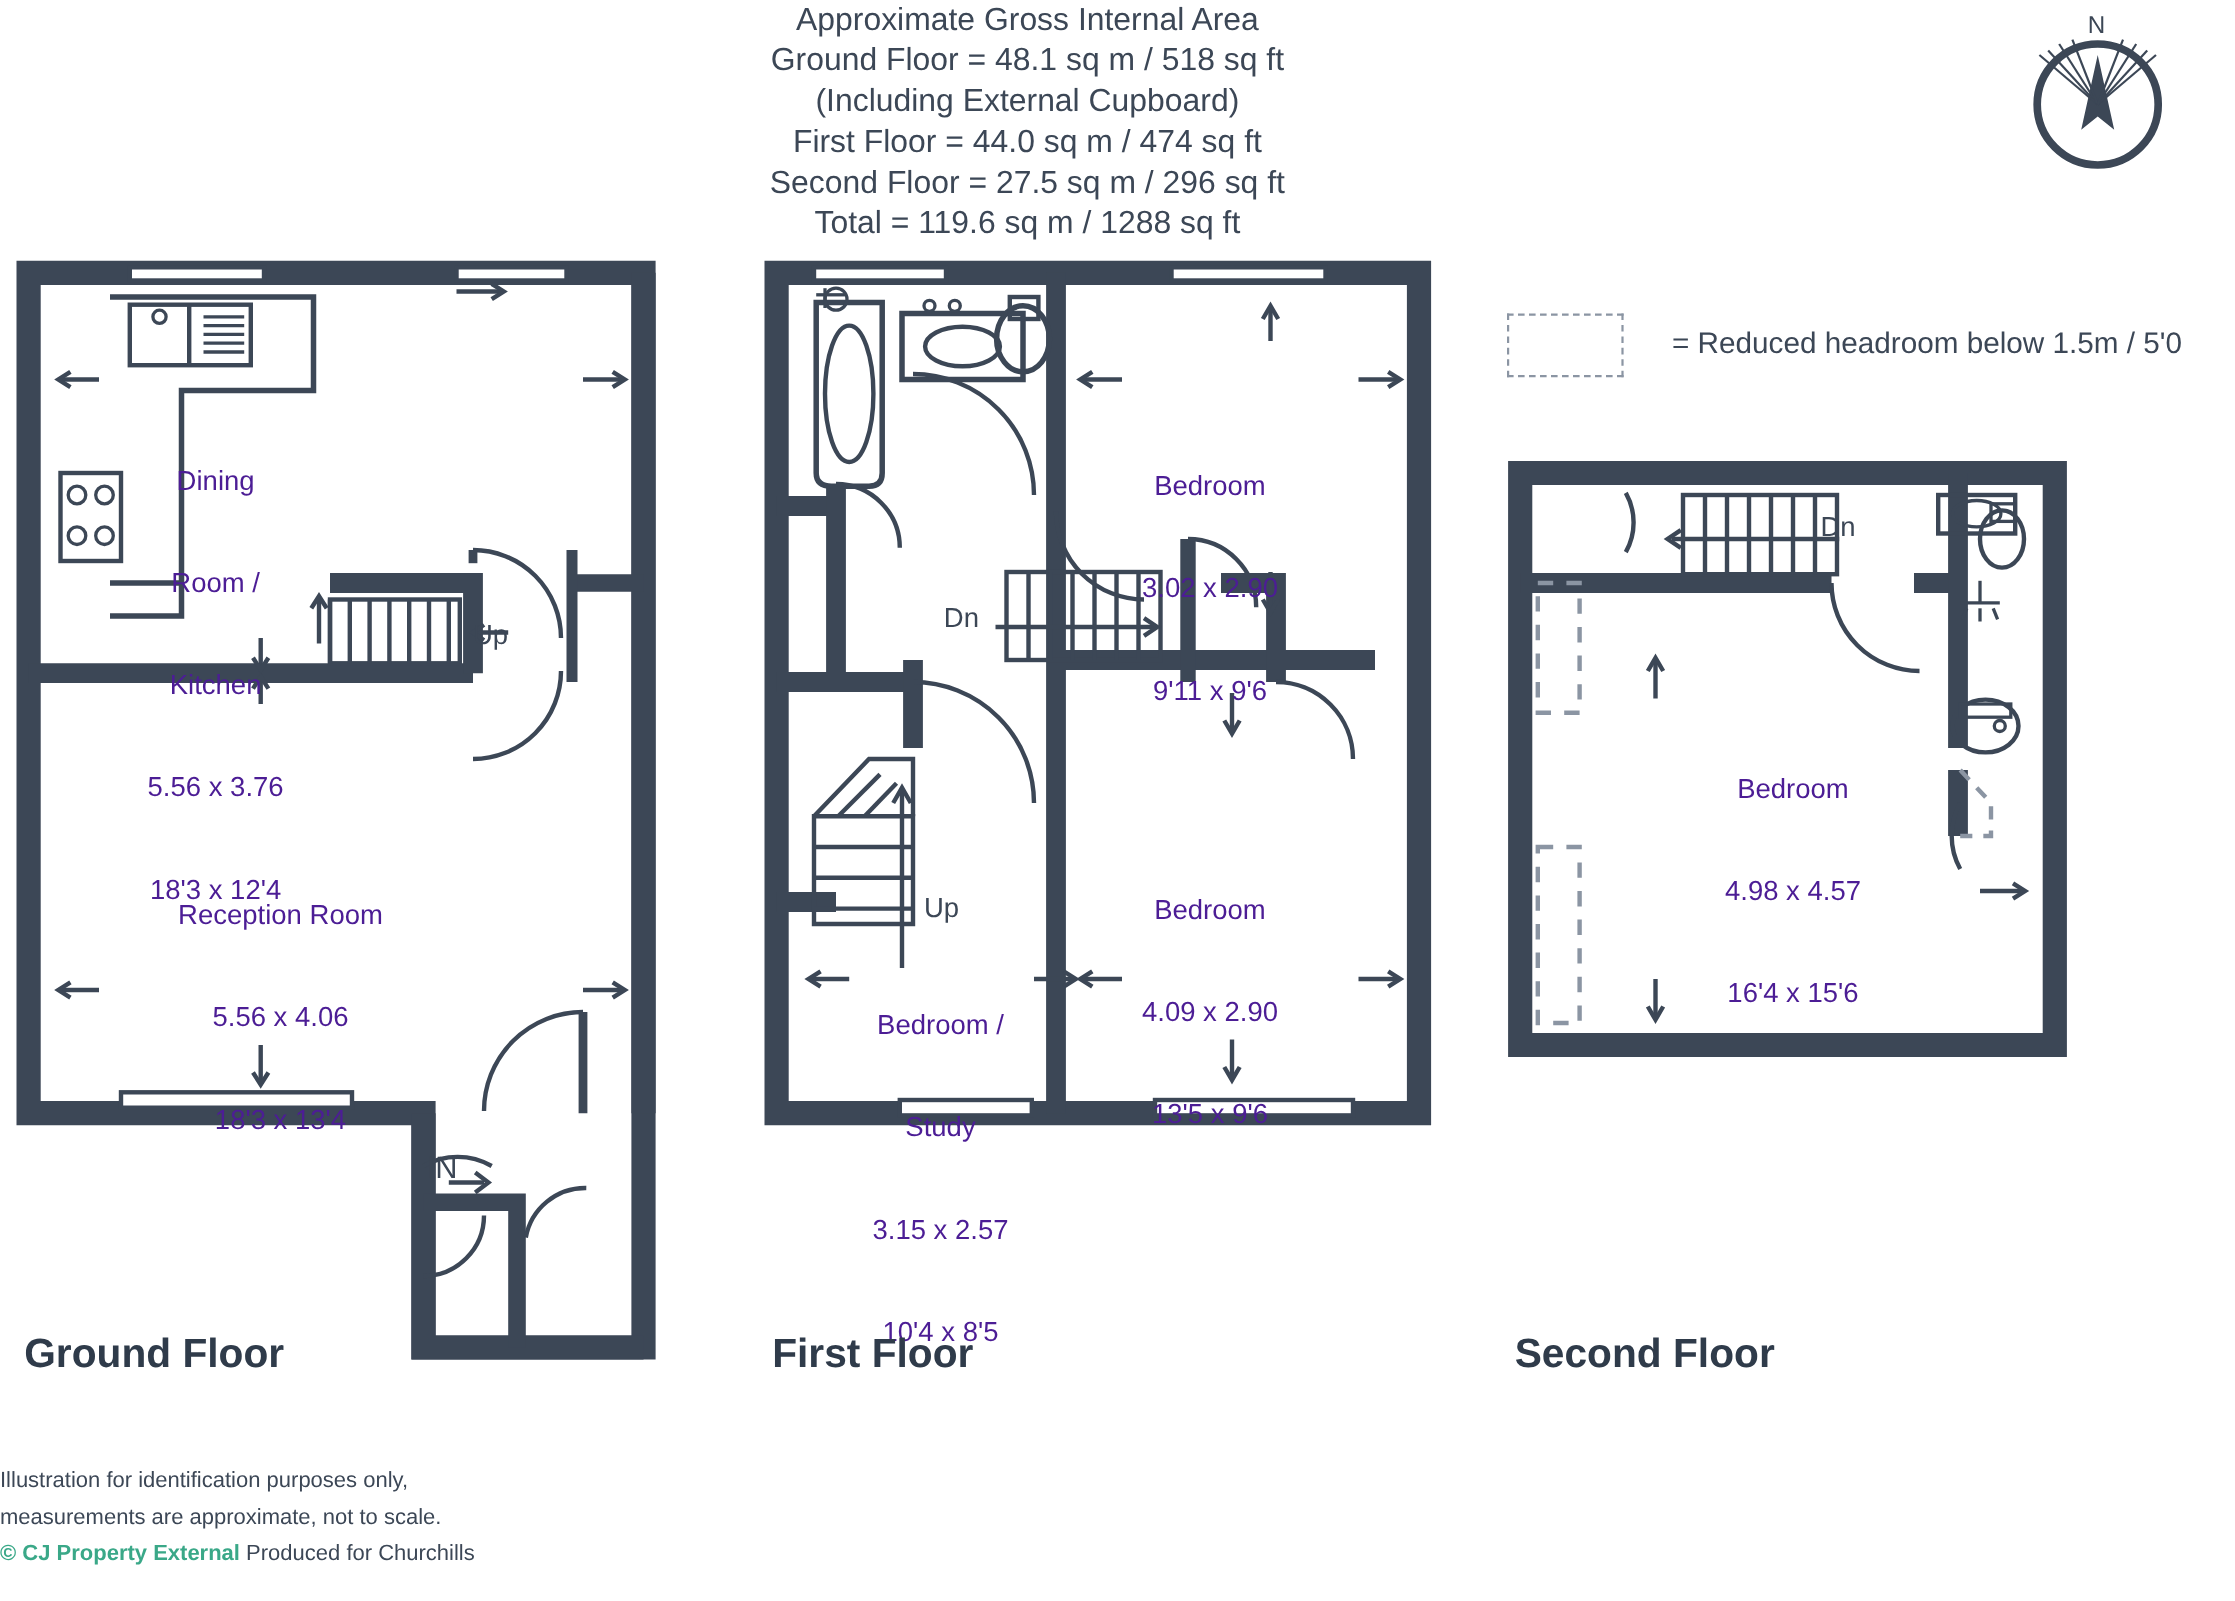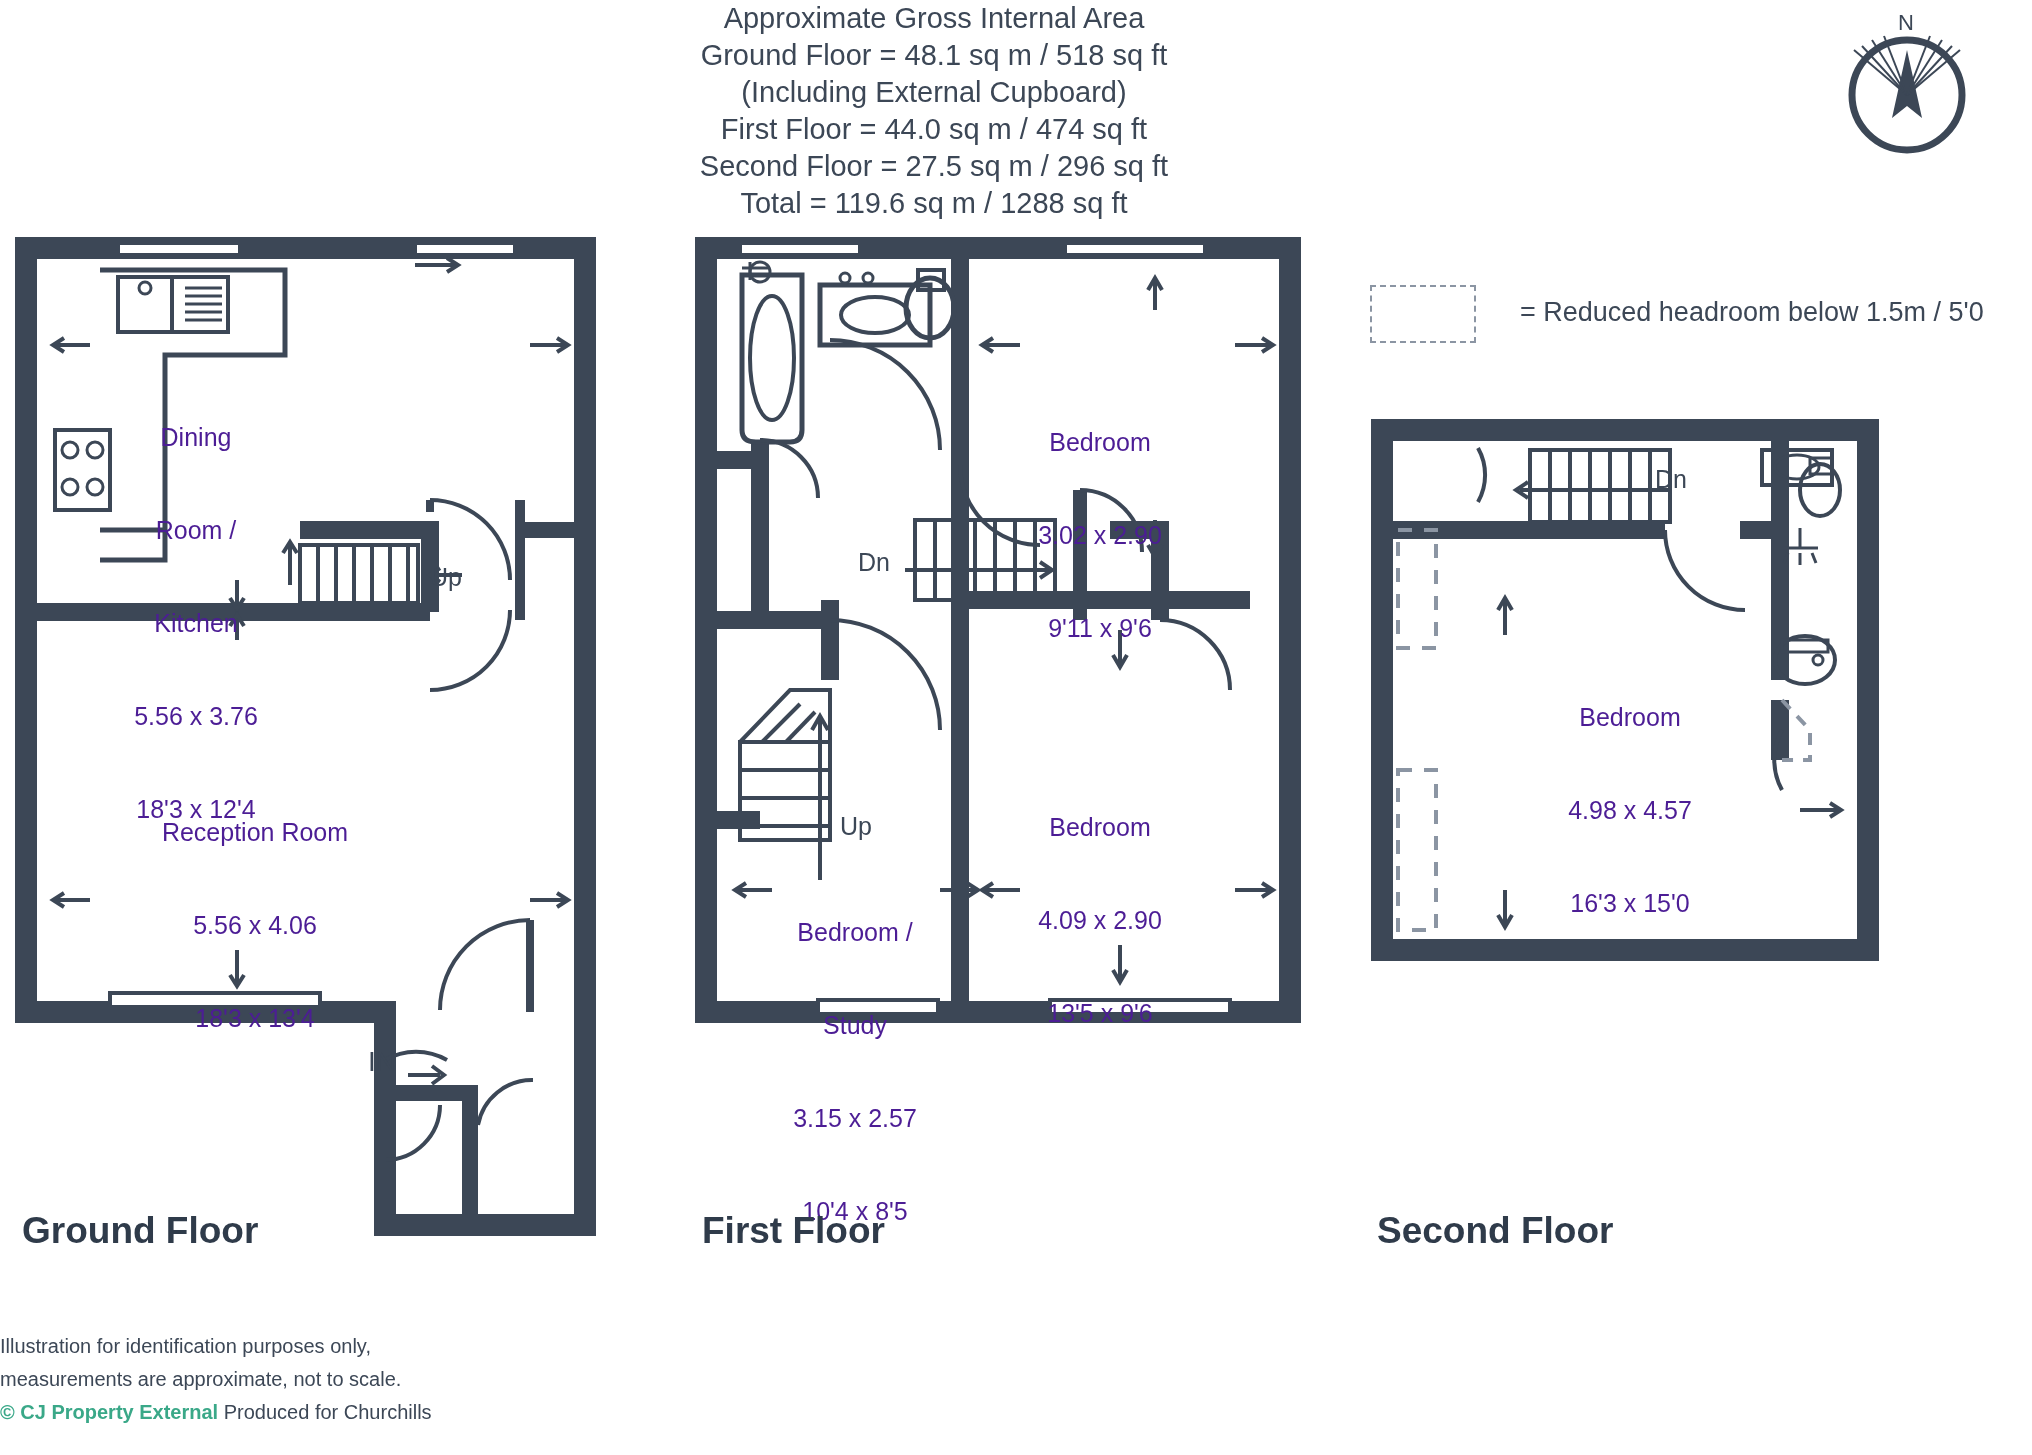--- a/index.html
+++ b/index.html
@@ -415,21 +415,21 @@
   <div>18'3 x 12'4</div>
 </div>
 
 <div class="room-label" style="left:110px; top:755px; width:290px;">
   <div>Reception Room</div>
   <div>5.56 x 4.06</div>
   <div>18'3 x 13'4</div>
 </div>
 
 <div class="small-label" style="left:430px; top:563px;">Up</div>
-<div class="in-label" style="left:368px; top:1046px;">IN</div>
+<div class="in-label" style="left:388px; top:1046px;">IN</div>
 
 <div class="room-label" style="left:950px; top:365px; width:300px;">
   <div>Bedroom</div>
   <div>3.02 x 2.90</div>
   <div>9'11 x 9'6</div>
 </div>
 
 <div class="room-label" style="left:950px; top:750px; width:300px;">
   <div>Bedroom</div>
   <div>4.09 x 2.90</div>
@@ -442,21 +442,21 @@
   <div>3.15 x 2.57</div>
   <div>10'4 x 8'5</div>
 </div>
 
 <div class="small-label" style="left:858px; top:548px;">Dn</div>
 <div class="small-label" style="left:840px; top:812px;">Up</div>
 
 <div class="room-label" style="left:1480px; top:640px; width:300px;">
   <div>Bedroom</div>
   <div>4.98 x 4.57</div>
-  <div>16'3 x 15'0</div>
+  <div>16'4 x 15'6</div>
 </div>
 
 <div class="small-label" style="left:1655px; top:465px;">Dn</div>
 
 <div class="floor-title" id="title-ground">Ground Floor</div>
 <div class="floor-title" id="title-first">First Floor</div>
 <div class="floor-title" id="title-second">Second Floor</div>
 
 <div id="footer">
   <div>Illustration for identification purposes only,</div>

